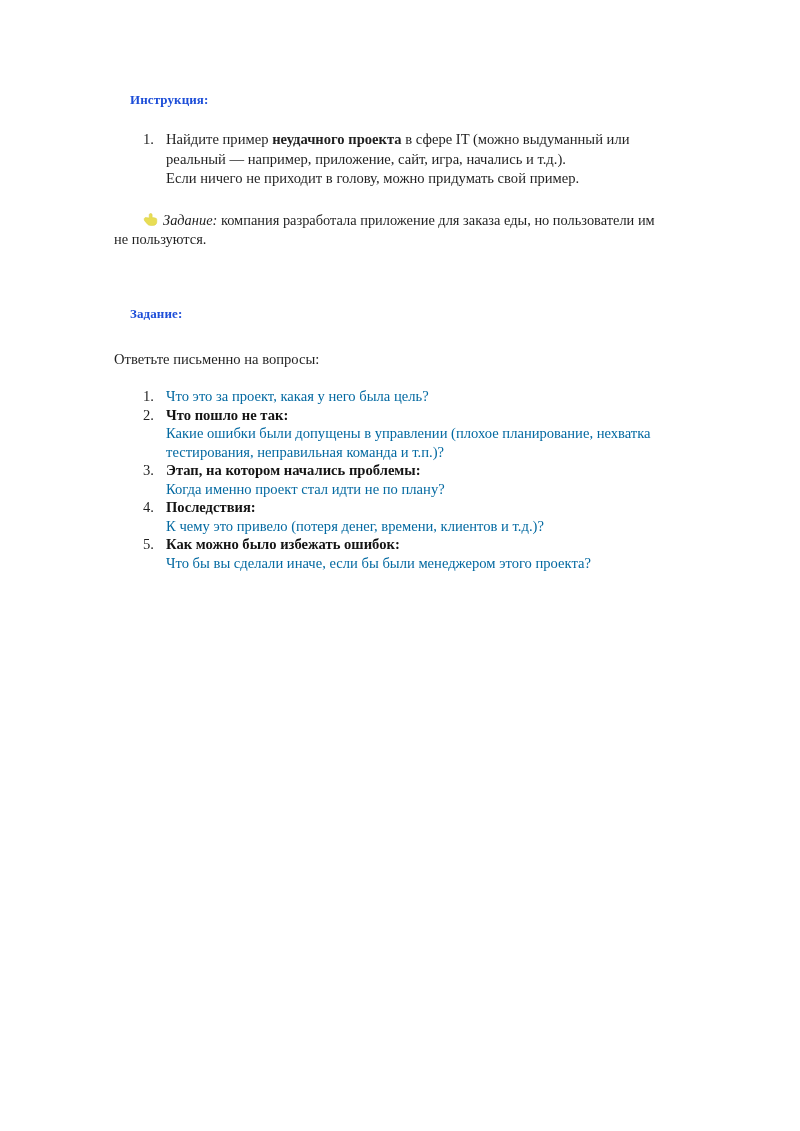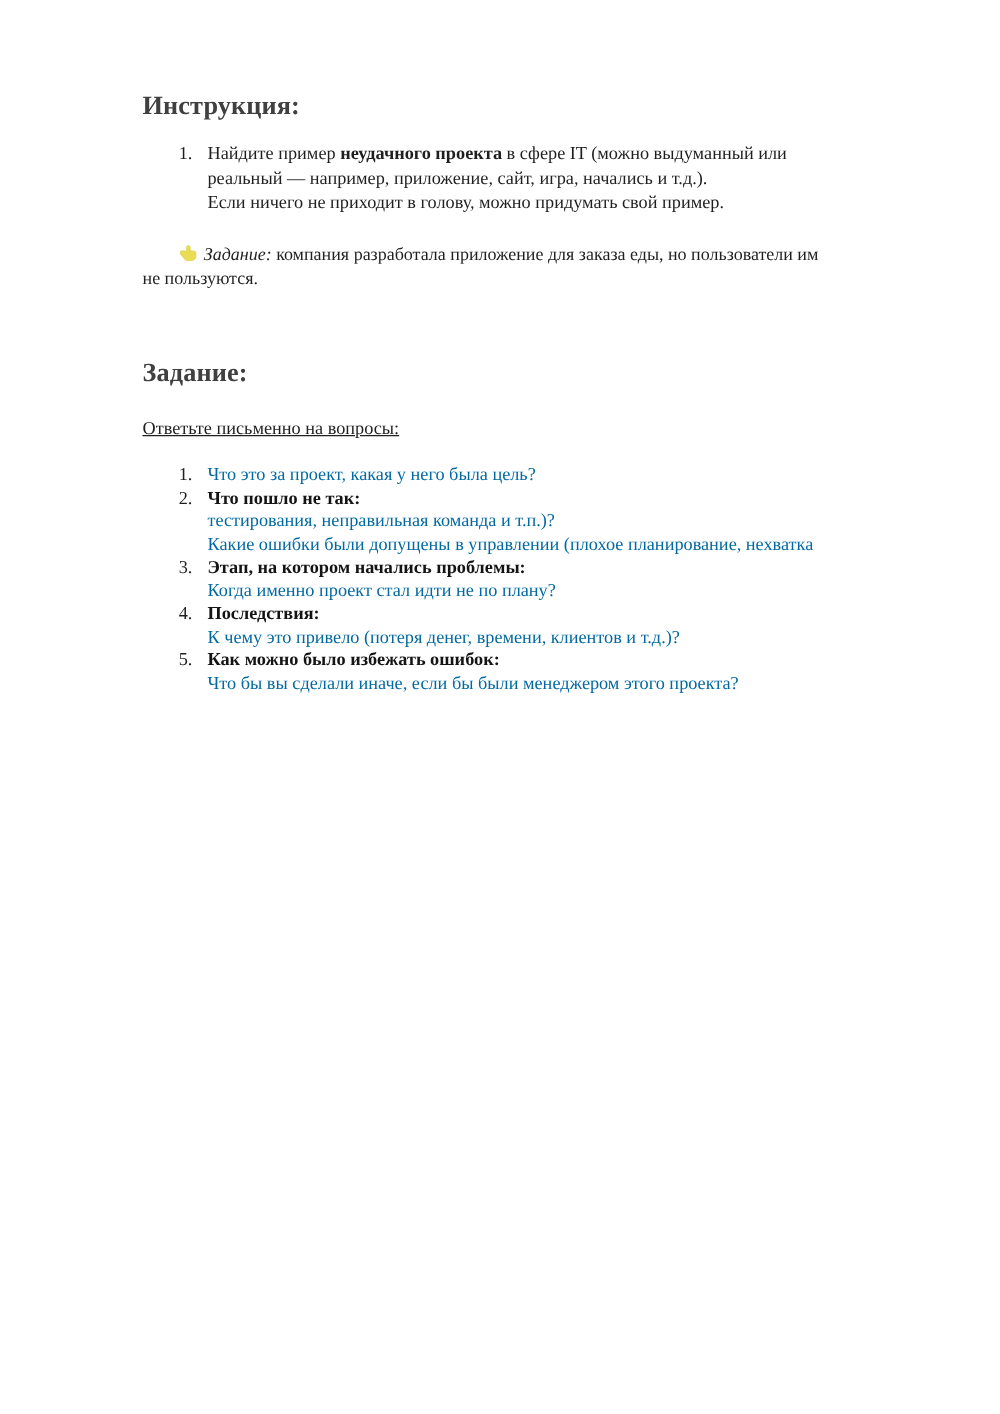--- a/index.html
+++ b/index.html
@@ -27,24 +27,24 @@
   .content {
     position: absolute;
     left: 114px;
     top: 74px;
     width: 600px;
   }
 
   .section-heading {
     font-family: "Liberation Serif", "DejaVu Serif", serif;
     font-weight: bold;
-    font-size: 21px;
+    font-size: 13px;
     line-height: 20px;
-    color: #404040;
-    margin: 0;
+    color: #1d4ed8;
+    margin: 16px;
     letter-spacing: 0.1px;
   }
 
   
   .instr-list {
     margin: 0;
     padding: 0;
     list-style: none;
   }
   .instr-item {
@@ -86,21 +86,20 @@
     font-style: italic;
   }
 
   
   .task-heading-wrap { margin-top: 54px; }
   .task-intro {
     margin-top: 26px;
     font-size: 14.6px;
     line-height: 19.5px;
     color: #1f1f1f;
-    text-decoration: underline;
   }
 
   .task-list {
     margin: 0;
     padding: 0;
     list-style: none;
     margin-top: 18px;
   }
   .task-item {
     position: relative;
@@ -162,22 +161,22 @@
     <ol class="task-list">
 
       <li class="task-item">
         <span class="marker">1.</span>
         <span class="desc">Что это за проект, какая у него была цель?</span>
       </li>
 
       <li class="task-item">
         <span class="marker">2.</span>
         <span class="title">Что пошло не так:</span>
+        <span class="desc">Какие ошибки были допущены в управлении (плохое планирование, нехватка</span>
         <span class="desc">тестирования, неправильная команда и т.п.)?</span>
-        <span class="desc">Какие ошибки были допущены в управлении (плохое планирование, нехватка</span>
       </li>
 
       <li class="task-item">
         <span class="marker">3.</span>
         <span class="title">Этап, на котором начались проблемы:</span>
         <span class="desc">Когда именно проект стал идти не по плану?</span>
       </li>
 
       <li class="task-item">
         <span class="marker">4.</span>

